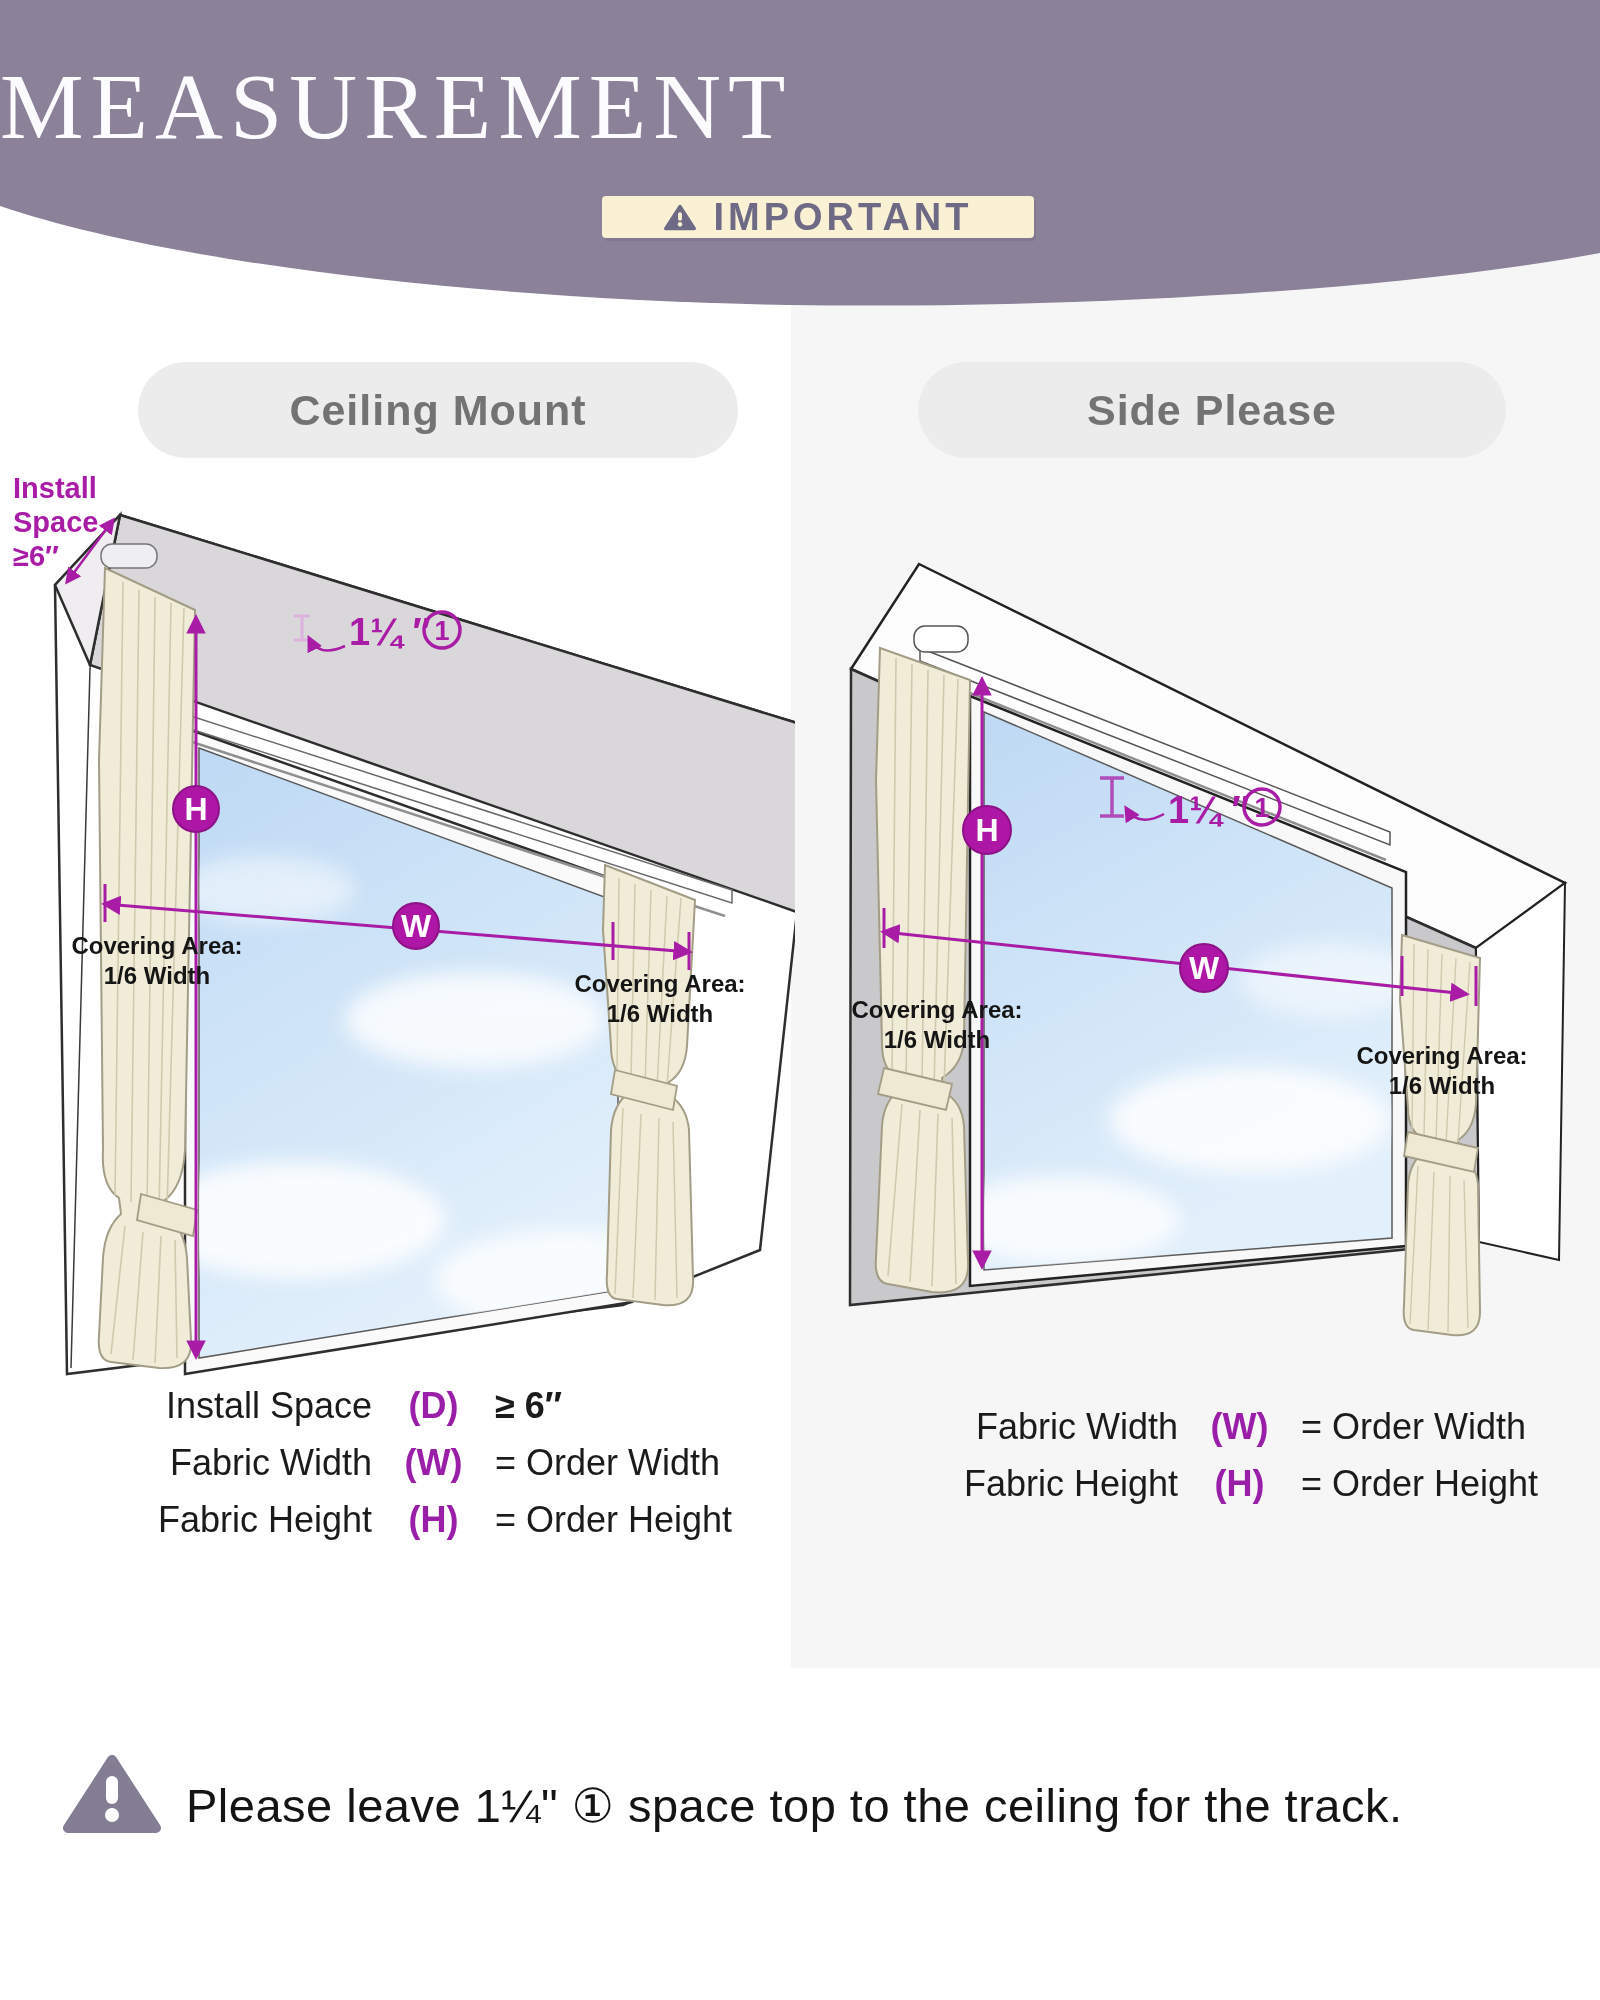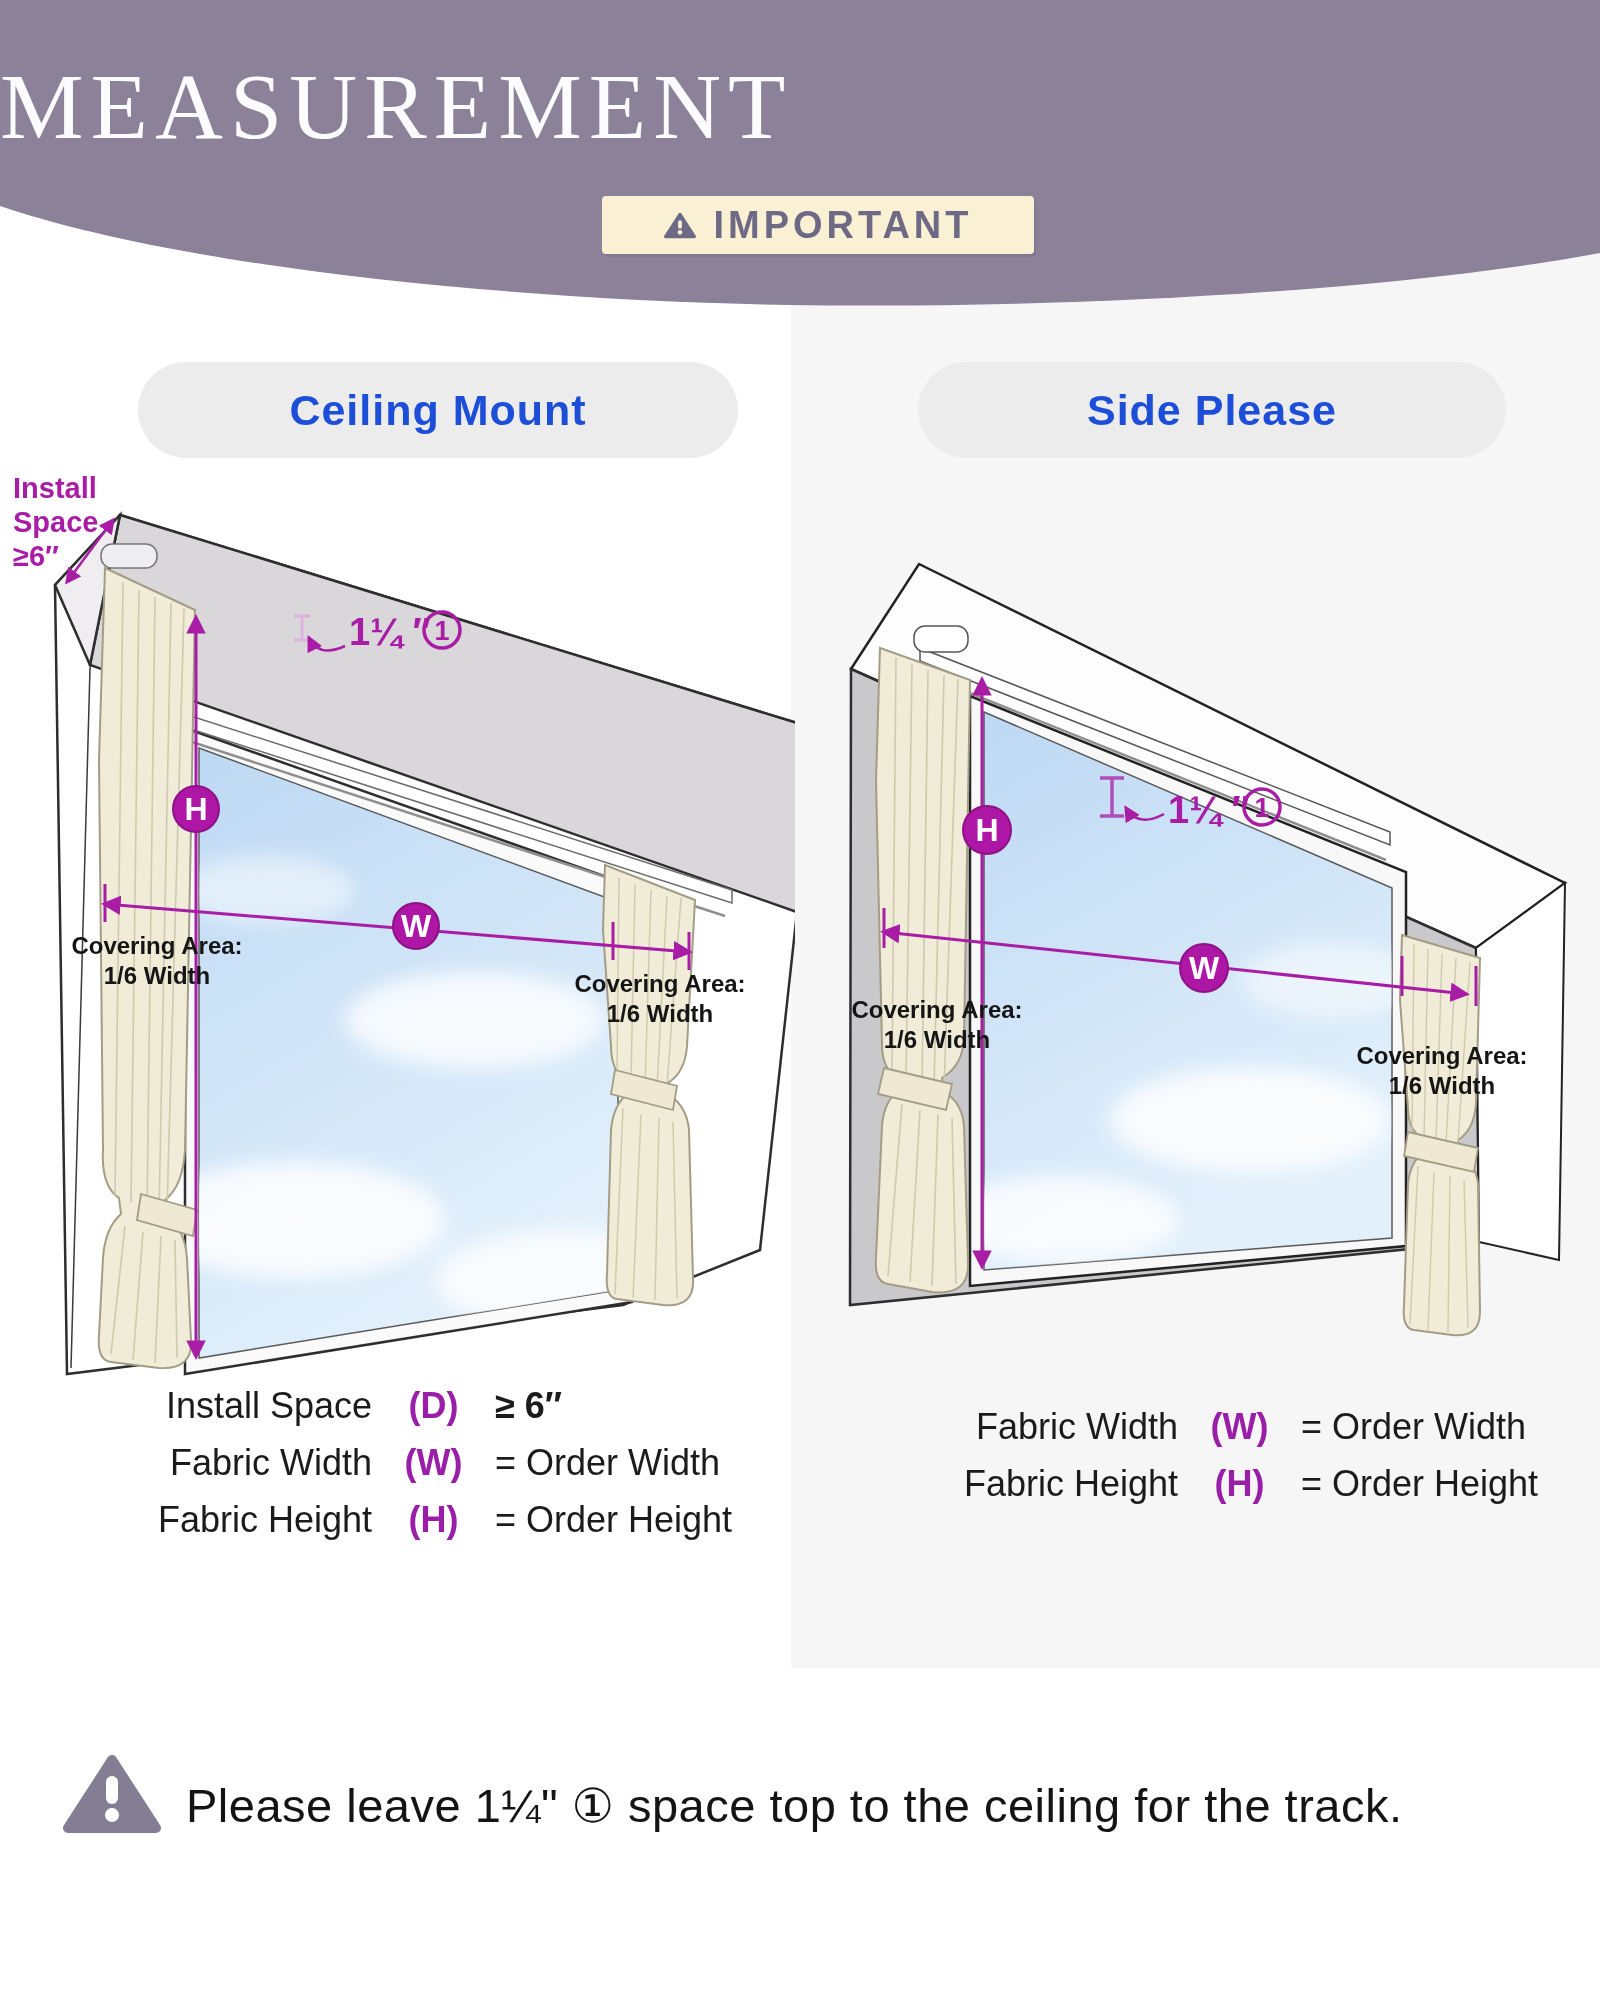--- a/index.html
+++ b/index.html
@@ -10,28 +10,28 @@
     color:#1b1b1b;
   }
   .abs{position:absolute;}
   
   .right-panel{left:791px;top:0;width:809px;height:1668px;background:#f6f6f7;}
   
   .header-svg{left:0;top:0;}
   .title{left:0;top:52px;width:1600px;text-align:left;
     font-family:"Liberation Serif","DejaVu Serif",serif;
     font-size:94px;letter-spacing:7px;color:#fcfbfd;font-weight:400;}
-  .badge{left:602px;top:196px;width:432px;height:58px;background:#faf1d4;
+  .badge{left:602px;top:196px;width:432px;height:42px;background:#faf1d4;
     border-radius:4px;display:flex;align-items:center;justify-content:center;gap:16px;
     box-shadow:2px 3px 0 rgba(60,50,80,0.10);}
   .badge span{font-size:38px;font-weight:700;letter-spacing:4px;color:#6e6a86;}
   
   .pill{height:96px;background:#ececec;border-radius:48px;display:flex;
     align-items:center;justify-content:center;}
-  .pill span{font-size:43px;font-weight:600;color:#1d4ed8;letter-spacing:1px;}
+  .pill span{font-size:43px;font-weight:600;color:#737373;letter-spacing:1px;}
   .pill-left{left:138px;top:362px;width:600px;}
   .pill-right{left:918px;top:362px;width:588px;}
   
   .formulas{display:flex;flex-direction:column;gap:15px;}
   .frow{display:grid;grid-template-columns:330px 95px 320px;align-items:baseline;column-gap:14px;}
   .fname{text-align:right;font-size:36px;color:#1b1b1b;}
   .fsym{text-align:center;font-size:36px;font-weight:700;color:#9A1FA8;}
   .frel{text-align:left;font-size:36px;color:#1b1b1b;}
   .formulas-left{left:42px;top:1385px;}
   .formulas-left .frow:first-child .frel{font-weight:700;}

